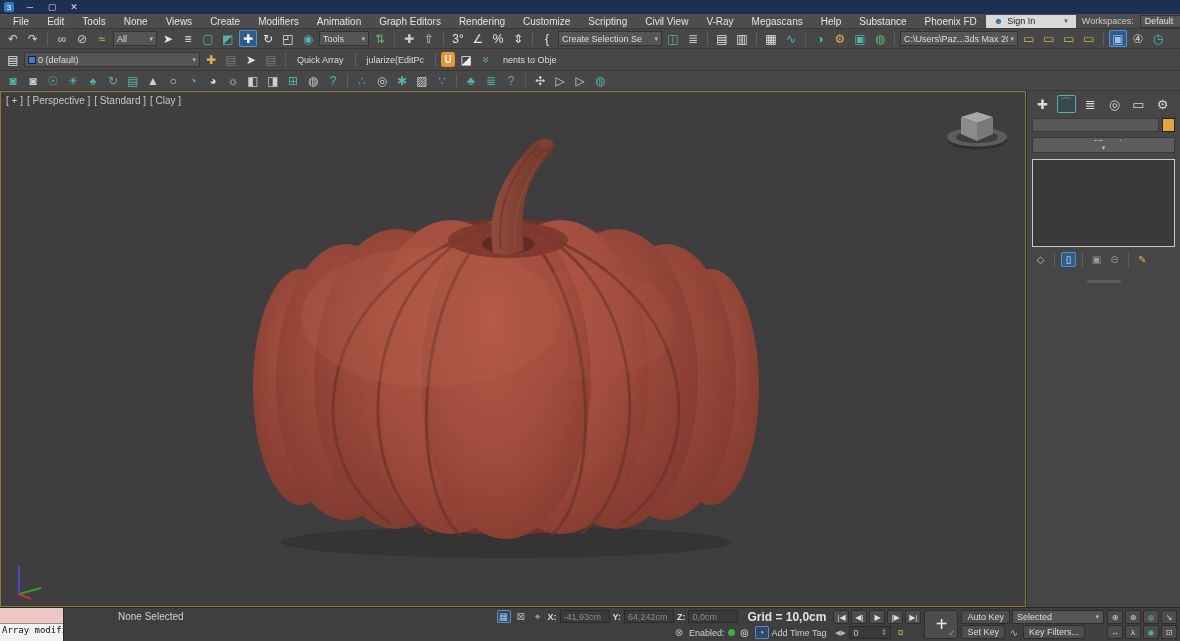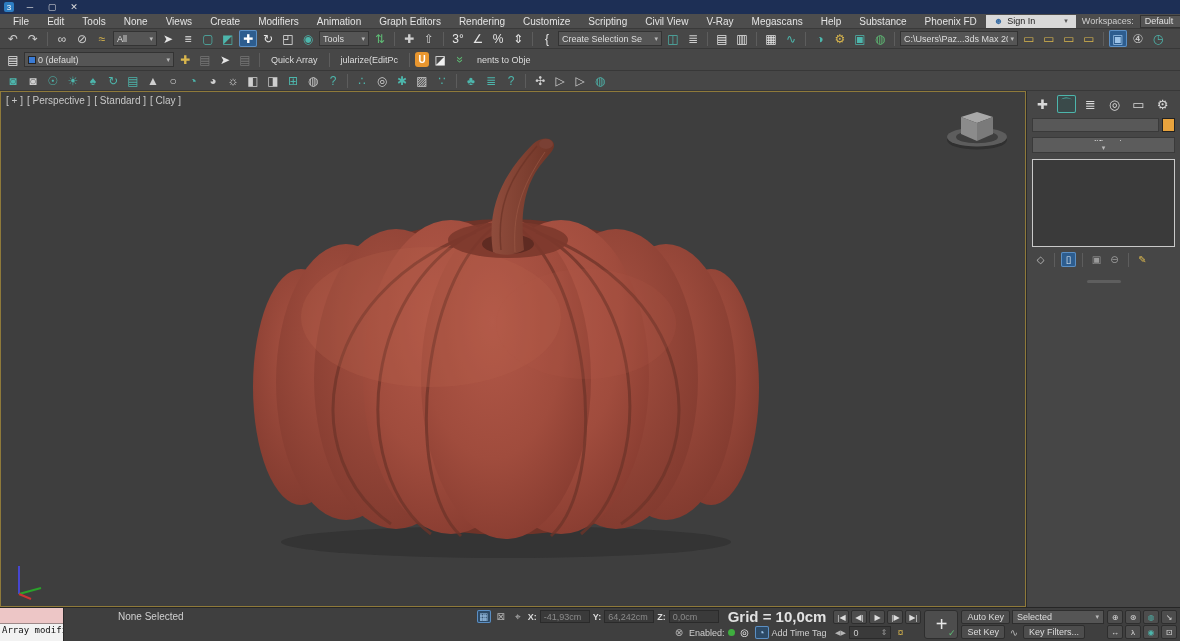--- a/index.html
+++ b/index.html
@@ -83,21 +83,21 @@
   .sb-status div { white-space:nowrap; overflow:hidden;padding-left:48px; }
   .sb-center { display:flex; flex-direction:column; justify-content:center; gap:2px; padding:0 4px; }
   .c-row { display:flex; align-items:center; gap:3px; height:14px; }
   .c-row2 { justify-content:flex-end; }
   .mini { width:14px; height:13px; display:flex; align-items:center; justify-content:center;
     font-size:10px; color:#b5b5b5; flex:0 0 auto; }
   .mini.blue { background:#2d4a66; box-shadow:inset 0 0 0 1px #5b8fc4; color:#9cc3e8; border-radius:2px; }
   .coord-lab { font-weight:bold; font-size:9px; color:#ddd; }
   .coord-val { width:50px; height:13px; background:#3a3a3a; border:1px solid #2a2a2a; color:#8c8c8c;
     font-size:9px; display:flex; align-items:center; padding:0 3px; white-space:nowrap; overflow:hidden; }
-  .grid-lab { font-size:15px; font-weight:bold; color:#e2e2e2; margin-left:6px; white-space:nowrap; }
+  .grid-lab { font-size:12px; font-weight:bold; color:#e2e2e2; margin-left:6px; white-space:nowrap; }
   .greendot { width:7px; height:7px; border-radius:50%; background:#3fae3f; }
   .sb-right { display:flex; align-items:stretch; gap:3px; padding:2px 3px; }
   .col { display:flex; flex-direction:column; justify-content:space-between; }
   .row { display:flex; align-items:center; gap:2px; }
   .pbtn { width:16px; height:14px; background:#4d4d4d; border:1px solid #2e2e2e; border-radius:2px;
     color:#ddd; font-size:8px; display:flex; align-items:center; justify-content:center; flex:0 0 auto; }
   .bigkey { width:34px; background:#4d4d4d; border:1px solid #2e2e2e; border-radius:3px; color:#e8e8e8;
     font-size:20px; display:flex; align-items:center; justify-content:center; position:relative; }
   .bigkey .chk { position:absolute; right:2px; bottom:0; font-size:9px; color:#5fbf76; }
   .kbtn { height:14px; background:#4d4d4d; border:1px solid #2e2e2e; border-radius:2px; color:#ddd;
@@ -213,21 +213,21 @@
     <span class="tbi" style="color: rgb(217, 182, 77);">▭</span>
     <span class="tbi" style="color: rgb(217, 182, 77);">▭</span>
     <span class="tbi" style="color: rgb(217, 182, 77);">▭</span>
     <span class="sep"></span>
     <span class="tbi act" style="color: rgb(156, 195, 232);">▣</span>
     <span class="tbi" style="color: rgb(207, 207, 207);">④</span>
     <span class="tbi" style="color: rgb(77, 182, 172);">◷</span>
   </div>
 <div class="tb tb2">
     <span class="tbi" style="color: rgb(230, 230, 230);">▤</span>
-    <div class="dd" style="width: 150px;">
+    <div class="dd" style="width: 176px;">
       <span class="layersq"></span>
       <span class="ddv">0 (default)</span>
       <span class="car">▾</span>
     </div>
     <span class="tbi" style="color: rgb(217, 182, 77);">✚</span>
     <span class="tbi" style="color: rgb(119, 119, 119);">▤</span>
     <span class="tbi" style="color: rgb(230, 230, 230);">➤</span>
     <span class="tbi" style="color: rgb(119, 119, 119);">▤</span>
     <span class="sep"></span>
     <div class="tbtn">Quick Array</div>

